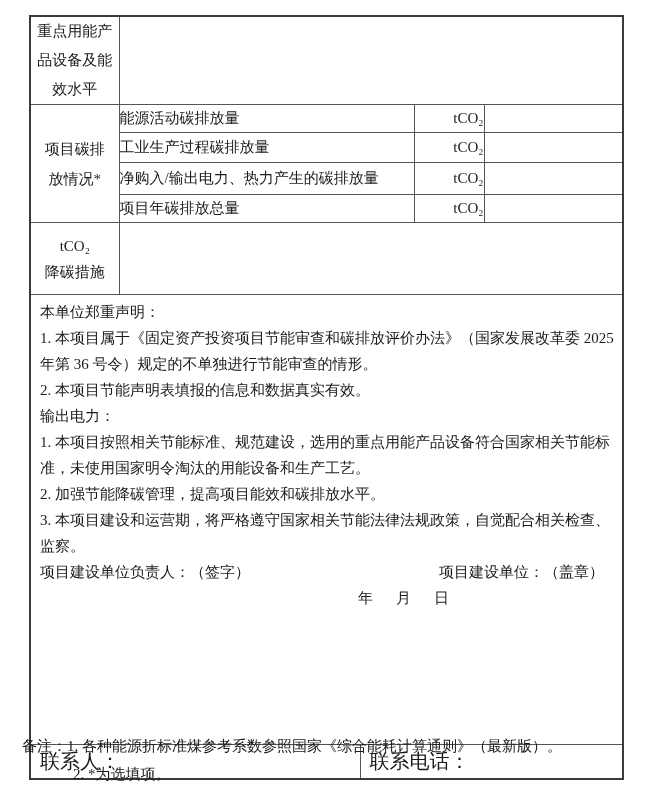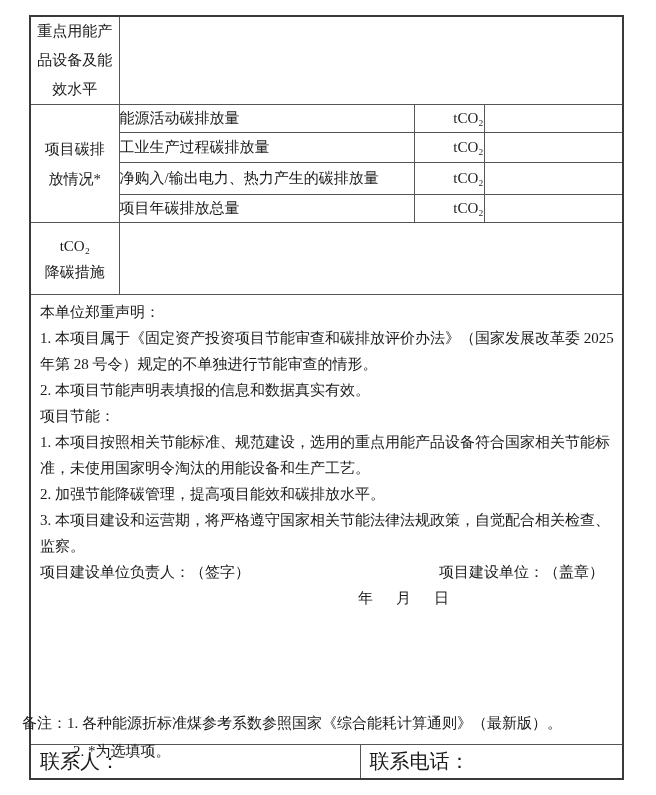--- a/index.html
+++ b/index.html
@@ -32,21 +32,21 @@
   .decl { padding-top:4px; }
   .dline {
     line-height:26px; padding:0 6px 0 9px;
     white-space:nowrap; font-size:15px;
   }
   .sigline { display:flex; justify-content:space-between; padding-right:18px; }
   .dateline { padding-left:327px; letter-spacing:4px; }
 
   .contact-cell { padding-left:9px; font-size:20px; }
 
-  .notes { position:absolute; left:22px; top:709px; font-size:15px; line-height:28px; }
+  .notes { position:absolute; left:22px; top:732px; font-size:15px; line-height:28px; }
   .note-line2 { padding-left:51px; }
 </style>
 </head>
 <body>
 
 <div class="doc">
 
   <table class="form">
     <colgroup>
       <col style="width:89px">
@@ -97,24 +97,24 @@
         <div>降碳措施</div>
       </td>
       <td colspan="4" class="fill-cell"></td>
     </tr>
 
     <tr style="height:450px">
       <td colspan="5" class="bigcell">
         <div class="decl">
           <div class="dline">本单位郑重声明：</div>
           <div class="dline">1. 本项目属于《固定资产投资项目节能审查和碳排放评价办法》（国家发展改革委 2025</div>
-          <div class="dline">年第 28 号令）规定的不单独进行节能审查的情形。</div>
+          <div class="dline">年第 36 号令）规定的不单独进行节能审查的情形。</div>
           <div class="dline">2. 本项目节能声明表填报的信息和数据真实有效。</div>
           <div class="dline"></div>
-          <div class="dline">项目节能：</div>
+          <div class="dline">输出电力：</div>
           <div class="dline">1. 本项目按照相关节能标准、规范建设，选用的重点用能产品设备符合国家相关节能标</div>
           <div class="dline">准，未使用国家明令淘汰的用能设备和生产工艺。</div>
           <div class="dline">2. 加强节能降碳管理，提高项目能效和碳排放水平。</div>
           <div class="dline">3. 本项目建设和运营期，将严格遵守国家相关节能法律法规政策，自觉配合相关检查、</div>
           <div class="dline">监察。</div>
           <div class="dline"></div>
           <div class="dline sigline">
             <span>项目建设单位负责人：（签字）</span>
             <span>项目建设单位：（盖章）</span>
           </div>

